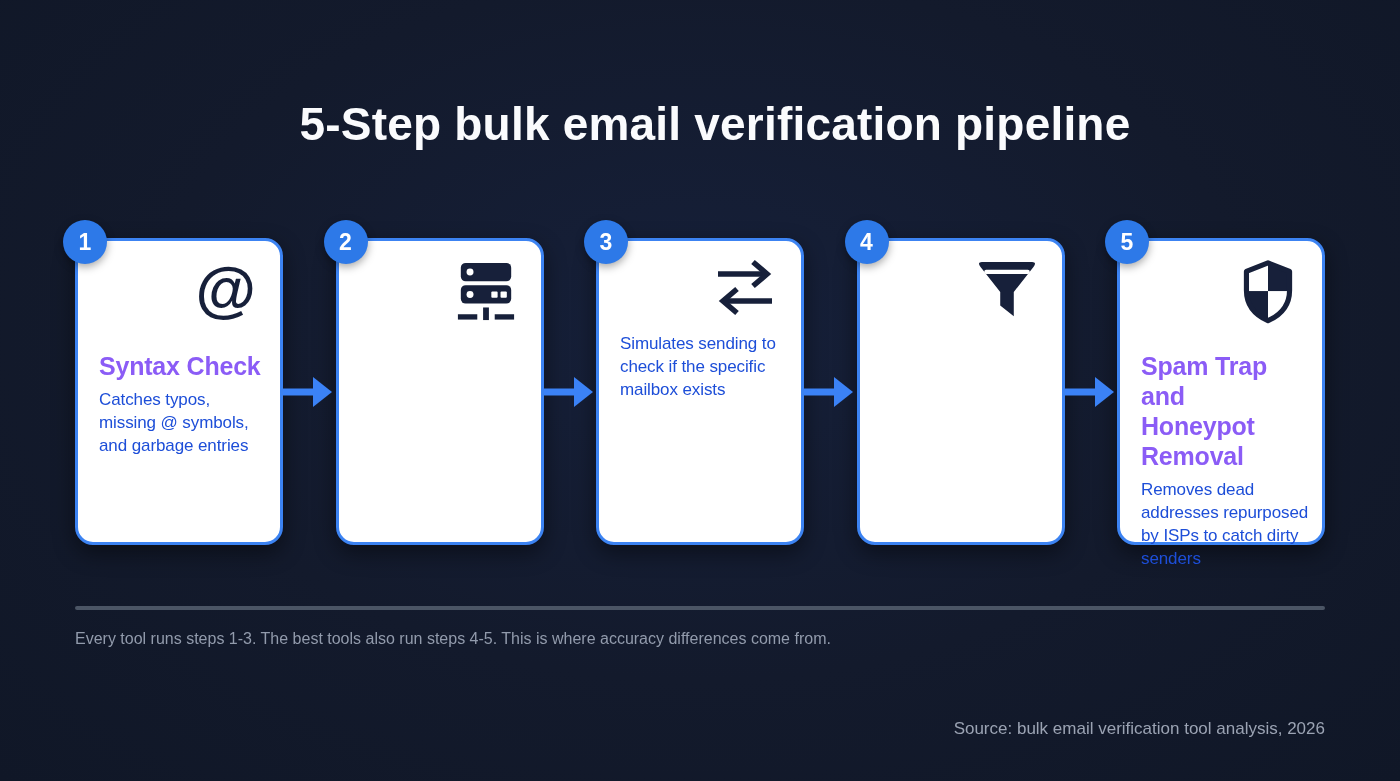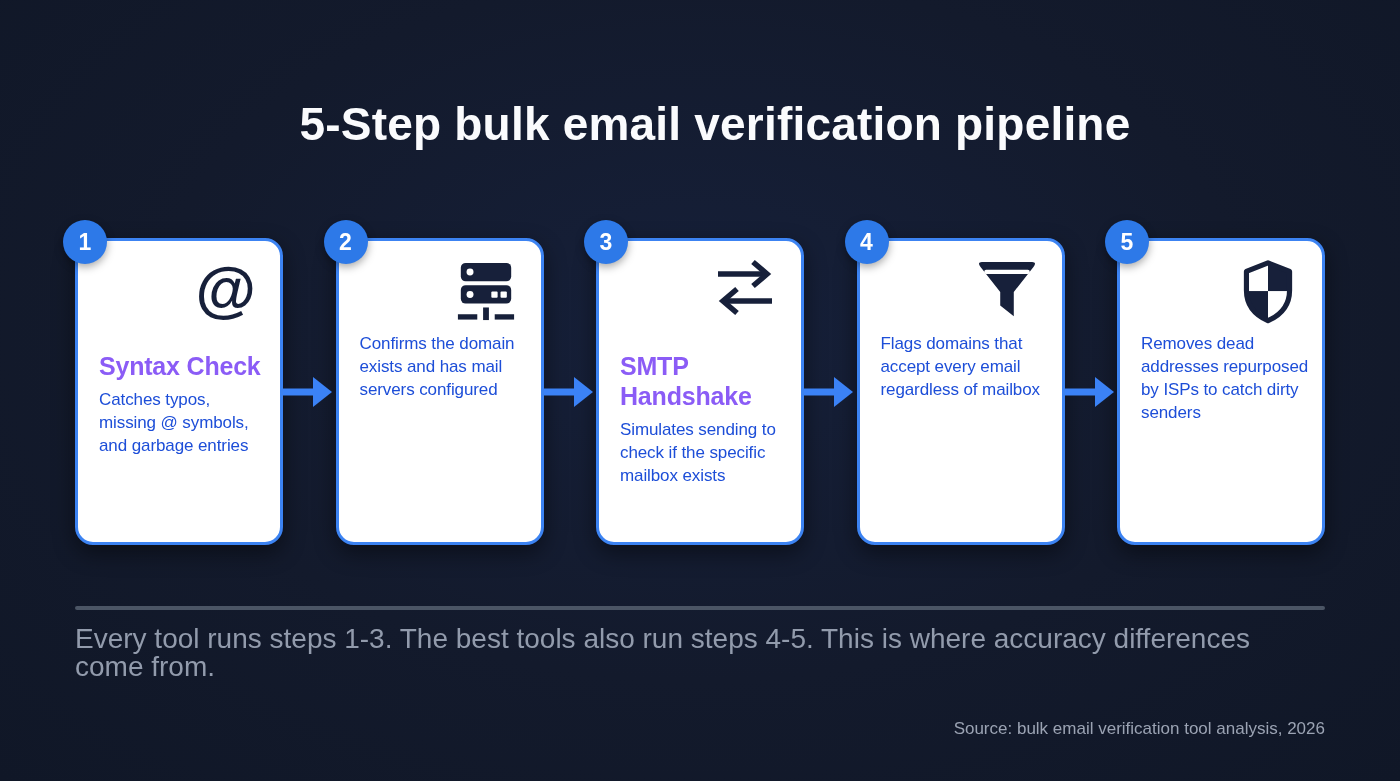--- a/index.html
+++ b/index.html
@@ -30,21 +30,21 @@
   .at-glyph{font-size:62px;line-height:60px;font-weight:600;color:#17203a;}
   .card-title{margin:26px 0 0 0;max-width:162px;font-size:25px;line-height:30px;
     font-weight:700;color:#8b5cf6;letter-spacing:-0.2px;}
   .card-desc{margin:7px 0 0 0;max-width:177px;font-size:17px;line-height:23px;
     color:#1d4ed8;letter-spacing:-0.1px;}
   .flow-arrow{position:absolute;top:134px;width:52px;height:40px;}
   .a1{left:208px;} .a2{left:468.5px;} .a3{left:729px;} .a4{left:989.5px;}
   .divider{position:absolute;top:606px;left:75px;width:1250px;height:4px;
     background:#4b5565;border-radius:2px;}
   .footer-note{position:absolute;top:625px;left:75px;margin:0;width:1250px;
-    font-size:28px;line-height:28px;color:#929bac;}
+    font-size:16px;line-height:28px;color:#929bac;}
   .source-note{position:absolute;top:719px;right:75px;margin:0;
     font-size:17px;color:#9ba3b3;}
   svg{display:block;}
 </style>
 </head>
 <body>
 
 <div class="stage">
 
   <h1 class="page-title">5-Step bulk email verification pipeline</h1>
@@ -68,66 +68,64 @@
           <circle cx="15.5" cy="12.5" r="3.6" fill="#ffffff"></circle>
           <rect x="6" y="26" width="52" height="19" rx="5" fill="#17203a"></rect>
           <circle cx="15.5" cy="35.5" r="3.6" fill="#ffffff"></circle>
           <rect x="37.5" y="32.5" width="6.5" height="6.5" rx="1" fill="#ffffff"></rect>
           <rect x="47" y="32.5" width="6.5" height="6.5" rx="1" fill="#ffffff"></rect>
           <rect x="29" y="49" width="6" height="13" fill="#17203a"></rect>
           <rect x="3" y="56" width="20" height="5.5" fill="#17203a"></rect>
           <rect x="41" y="56" width="20" height="5.5" fill="#17203a"></rect>
         </svg>
       </div>
-      <p class="card-desc">Confirms the domain exists and has mail servers configured</p>
     </div>
 
     <div class="card">
       <div class="icon-area">
         <svg width="64" height="58" viewBox="0 0 64 58">
           <g stroke="#17203a" stroke-width="5.5" fill="none" stroke-linejoin="miter">
             <path d="M5 15 H53"></path>
             <path d="M40 3 L54 15 L40 27"></path>
             <path d="M59 42 H11"></path>
             <path d="M24 30 L10 42 L24 54"></path>
           </g>
         </svg>
       </div>
       <div class="badge">3</div>
-      <h2 class="card-title">SMTP Handshake</h2>
       <p class="card-desc">Simulates sending to check if the specific mailbox exists</p>
     </div>
 
     <div class="card">
       <div class="badge">4</div>
       <div class="icon-area">
         <svg width="62" height="64" viewBox="0 0 64 64">
           <path d="M6 2 H58 Q63 2 59.5 7 L39 33 V58 L25 47 V33 L4.5 7 Q1 2 6 2 Z" fill="#17203a"></path>
           <rect x="8.5" y="10" width="47" height="4.4" rx="2" fill="#ffffff"></rect>
         </svg>
       </div>
-      <p class="card-desc">Flags domains that accept every email regardless of mailbox</p>
     </div>
 
     <div class="card">
       <div class="badge">5</div>
       <div class="icon-area">
         <svg width="60" height="66" viewBox="0 0 64 70">
           <defs>
             <clipPath id="shieldClip">
               <path d="M32 4 L55 13 V33 C55 49 45.5 59.5 32 65.5 C18.5 59.5 9 49 9 33 V13 Z"></path>
             </clipPath>
           </defs>
           <g clip-path="url(#shieldClip)">
             <rect x="32" y="0" width="32" height="34" fill="#17203a"></rect>
             <rect x="0" y="34" width="32" height="36" fill="#17203a"></rect>
           </g>
           <path d="M32 4 L55 13 V33 C55 49 45.5 59.5 32 65.5 C18.5 59.5 9 49 9 33 V13 Z" fill="none" stroke="#17203a" stroke-width="5.5" stroke-linejoin="round"></path>
         </svg>
       </div>
+      <h2 class="card-title">Spam Trap and Honeypot Removal</h2>
       <p class="card-desc">Removes dead addresses repurposed by ISPs to catch dirty senders</p>
     </div>
 
     <svg class="flow-arrow a1" viewBox="0 0 52 40">
       <path d="M0 20 H33" stroke="#3b82f6" stroke-width="7"></path>
       <polygon points="30,5 49,20 30,35" fill="#3b82f6"></polygon>
     </svg>
     <svg class="flow-arrow a2" viewBox="0 0 52 40">
       <path d="M0 20 H33" stroke="#3b82f6" stroke-width="7"></path>
       <polygon points="30,5 49,20 30,35" fill="#3b82f6"></polygon>

